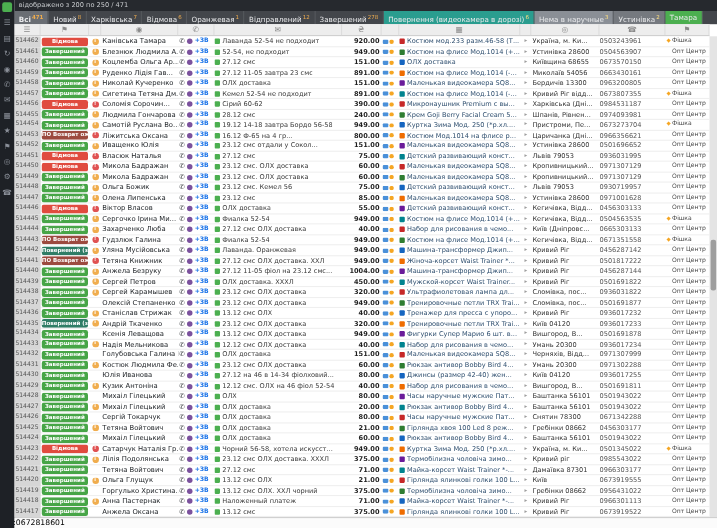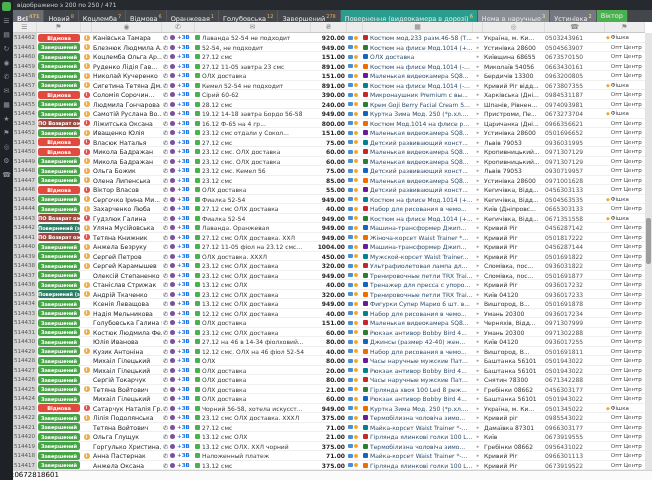--- a/index.html
+++ b/index.html
@@ -102,45 +102,45 @@
   <div class="topbar">відображено з 200 по 250 / 471</div>
 
   <div class="tabbar">
       <div class="tab active">
     <span class="tab-label">Всі</span><span class="cnt">471</span>
   </div>
       <div class="tab">
     <span class="tab-label">Новий</span><span class="cnt">8</span>
   </div>
       <div class="tab">
-    <span class="tab-label">Коцлемба</span><span class="cnt">7</span>
+    <span class="tab-label">Харківська</span><span class="cnt">7</span>
   </div>
       <div class="tab">
     <span class="tab-label">Відмова</span><span class="cnt">6</span>
   </div>
       <div class="tab">
     <span class="tab-label">Оранжевая</span><span class="cnt">1</span>
   </div>
       <div class="tab">
-    <span class="tab-label">Голубовська</span><span class="cnt">12</span>
+    <span class="tab-label">Відправлений</span><span class="cnt">12</span>
   </div>
       <div class="tab">
     <span class="tab-label">Завершений</span><span class="cnt">278</span>
   </div>
       <div class="tab colored" style="background: rgb(42, 157, 143);">
     <span class="tab-label">Повернення (видеокамера в дорозі)</span><span class="cnt">6</span>
   </div>
       <div class="tab colored" style="background: rgb(138, 143, 150);">
     <span class="tab-label">Нема в наручные</span><span class="cnt">3</span>
   </div>
       <div class="tab colored" style="background: rgb(117, 121, 127);">
     <span class="tab-label">Устинівка</span><span class="cnt">2</span>
   </div>
       <div class="tab colored" style="background: rgb(76, 175, 80);">
-    <span class="tab-label">Віктор</span>
+    <span class="tab-label">Тамара</span>
   </div>
     </div>
 
   <div class="thead">
       <div class="hcell">☰</div>
       <div class="hcell">⚑</div>
       <div class="hcell"></div>
       <div class="hcell">◉</div>
       <div class="hcell">✆</div>
       <div class="hcell">✉</div>

